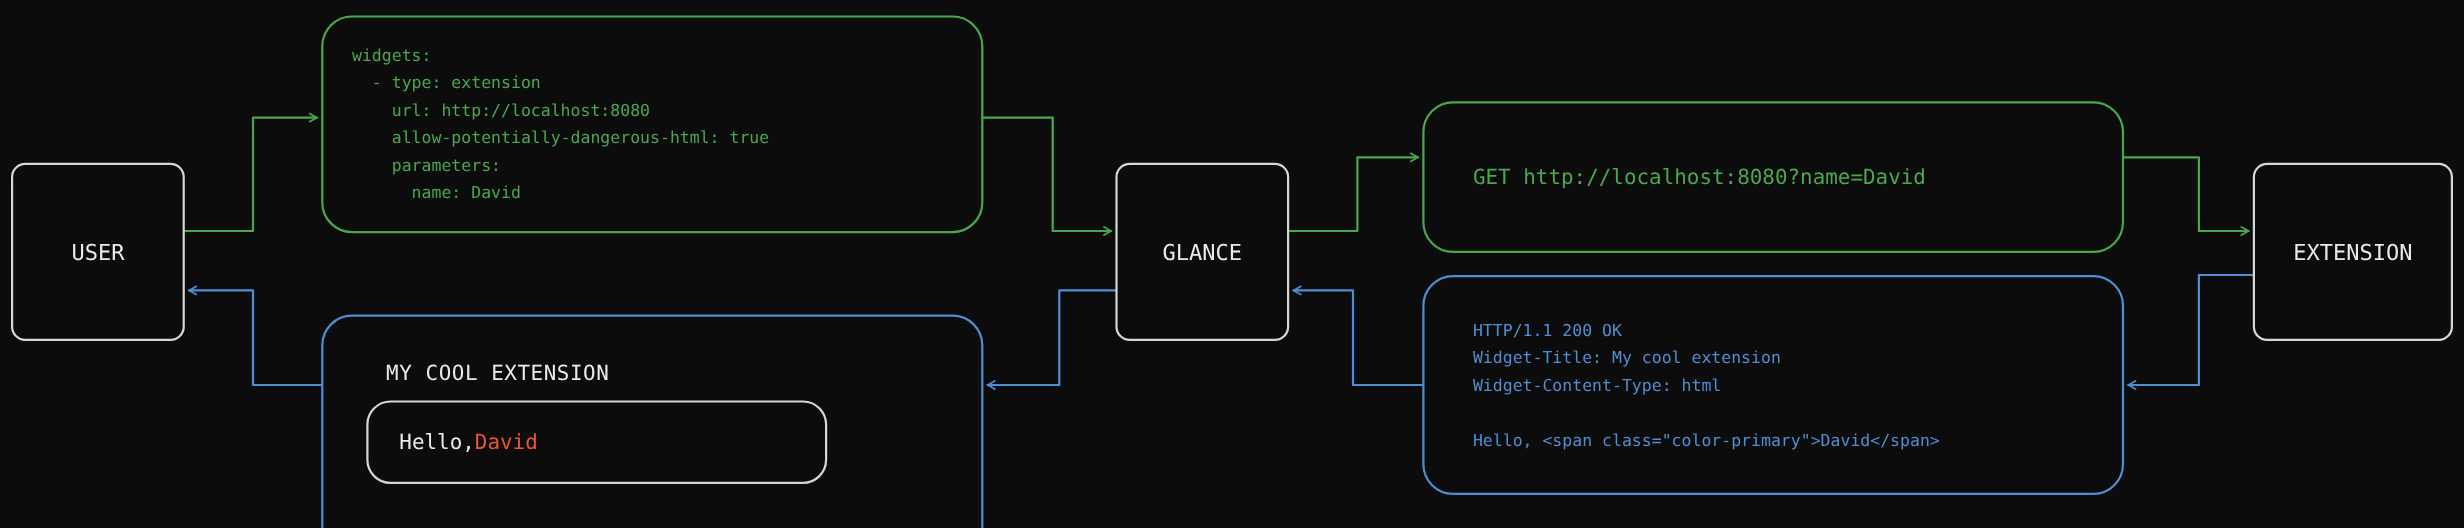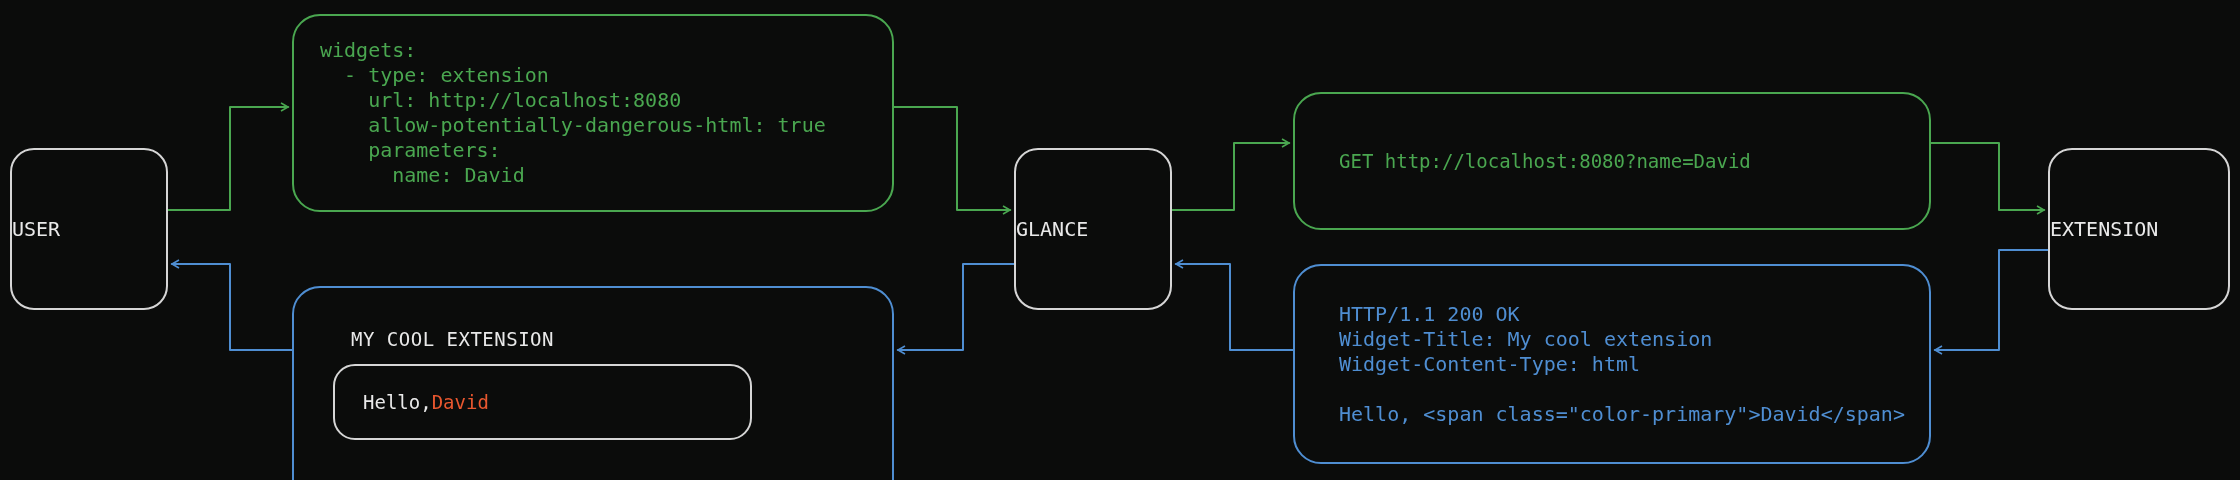--- a/index.html
+++ b/index.html
@@ -14,36 +14,36 @@
   html,body{margin:0;padding:0;background:var(--bg);}
   body{font-family:"DejaVu Sans Mono","Liberation Mono",monospace;}
   #canvas{position:relative;width:2240px;height:480px;background:var(--bg);overflow:hidden;}
   #arrows{position:absolute;left:0;top:0;}
   .line{fill:none;stroke-width:2;stroke-linejoin:round;stroke-linecap:round;}
   .req{stroke:var(--request);}
   .res{stroke:var(--response);}
   .head-req{fill:none;stroke:var(--request);stroke-width:1.6;}
   .head-res{fill:none;stroke:var(--response);stroke-width:1.6;}
 
-  .node{position:absolute;border:2px solid var(--node-border);border-radius:24px;
-        display:flex;align-items:center;
+  .node{position:absolute;border:2px solid var(--node-border);border-radius:13px;
+        display:flex;align-items:center;justify-content:center;
         color:var(--text);font-size:20px;background:var(--bg);}
   #node-user{left:10px;top:148px;width:158px;height:162px;}
   #node-glance{left:1014px;top:148px;width:158px;height:162px;}
   #node-extension{left:2048px;top:148px;width:182px;height:162px;}
 
   .box{position:absolute;border-radius:28px;border:2px solid;background:var(--bg);}
-  .code{white-space:pre;font-size:20px;line-height:25px;}
+  .code{white-space:pre;font-size:15px;line-height:25px;}
 
   #config-box{left:292px;top:14px;width:602px;height:198px;
               border-color:var(--request);color:var(--request);padding:22px 26px;}
   #request-box{left:1293px;top:92px;width:638px;height:138px;
                border-color:var(--request);color:var(--request);
                display:flex;align-items:center;padding-left:44px;font-size:19px;}
-  #response-box{left:1293px;top:264px;width:638px;height:200px;
+  #response-box{left:1293px;top:250px;width:638px;height:200px;
                 border-color:var(--response);color:var(--response);padding:36px 28px 0 44px;}
   #widget-box{left:292px;top:250px;width:602px;height:222px;
               border-color:var(--response);color:var(--text);margin-top:36px;}
   #widget-title{position:absolute;left:57px;top:40px;font-size:19px;letter-spacing:0.5px;}
   #hello-box{position:absolute;left:39px;top:76px;width:419px;height:76px;
              border:2px solid var(--node-border);border-radius:22px;
              display:flex;align-items:center;padding-left:28px;font-size:19px;}
   .accent{color:var(--accent);}
 </style>
 </head>

